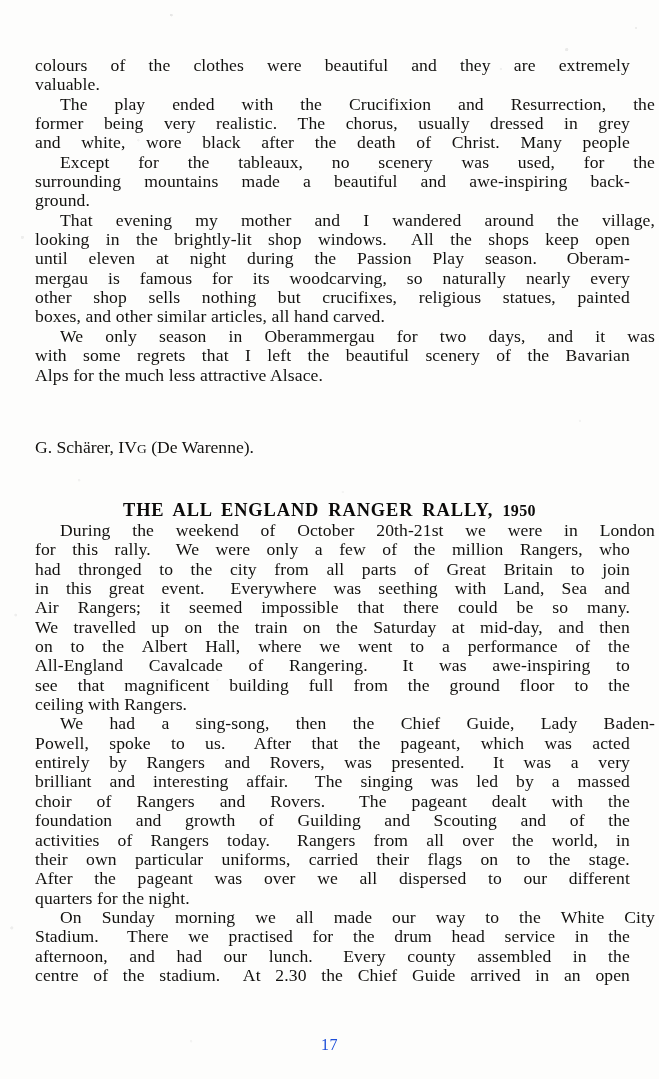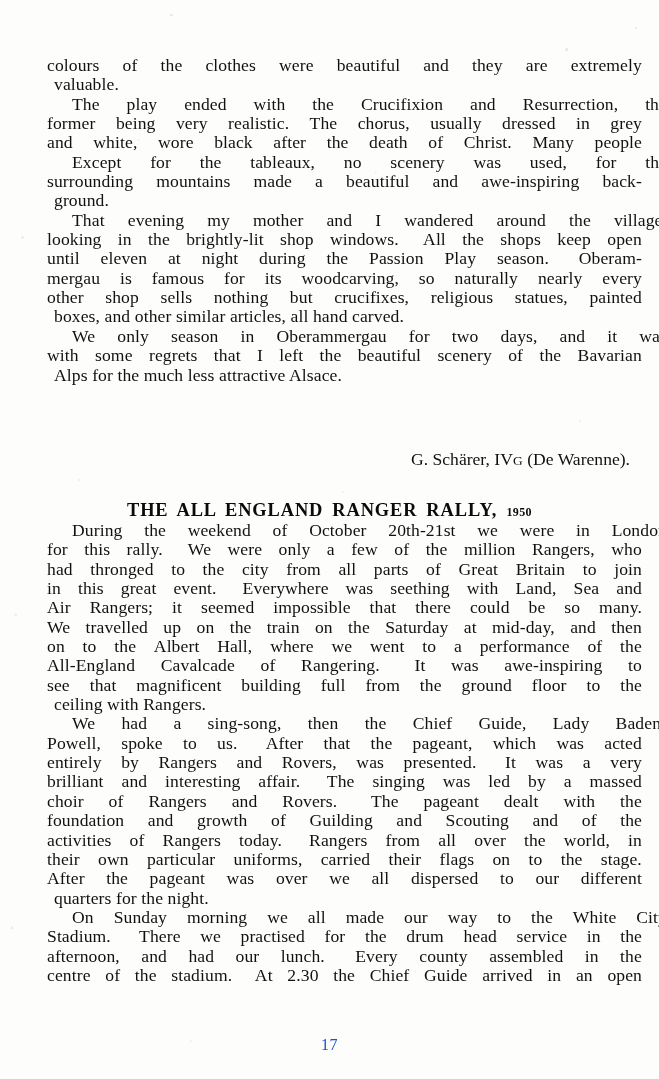--- a/index.html
+++ b/index.html
@@ -65,39 +65,38 @@
     letter-spacing: .1px;
     white-space: pre;
     color: #12110f;
   }
 
   
   .j {
     display: flex;
     justify-content: space-between;
     width: 100%;
-    margin-left: 12px;
   }
   .j > span { white-space: pre; }
 
   
-  .flush { display: block; margin-left: 19px; }
+  .flush { display: block; }
 
   
   .indent { padding-left: 25px; }
 
   
   #attribution {
     position: absolute;
     left: 35px;
-    top: 449px;
+    top: 435px;
     width: 595px;
-    text-align: right;
+    text-align: left;
     font-size: 17.6px;
-    line-height: 20px;
+    line-height: 25px;
     padding-right: 4px;
     color: #12110f;
   }
   .smallcap {
     font-size: 13.4px;
     letter-spacing: .2px;
   }
 
   
   #section-heading {
@@ -106,21 +105,21 @@
     top: 485px;
     width: 659px;
     text-align: center;
     font-size: 18.4px;
     font-weight: bold;
     letter-spacing: .9px;
     color: #0c0b0a;
     word-spacing: 3.5px;
   }
   #section-heading .yr {
-    font-size: 12px;
+    font-size: 16px;
     letter-spacing: .4px;
   }
 
   
   #column-two {
     position: absolute;
     left: 35px;
     top: 521px;
     width: 595px;
   }

